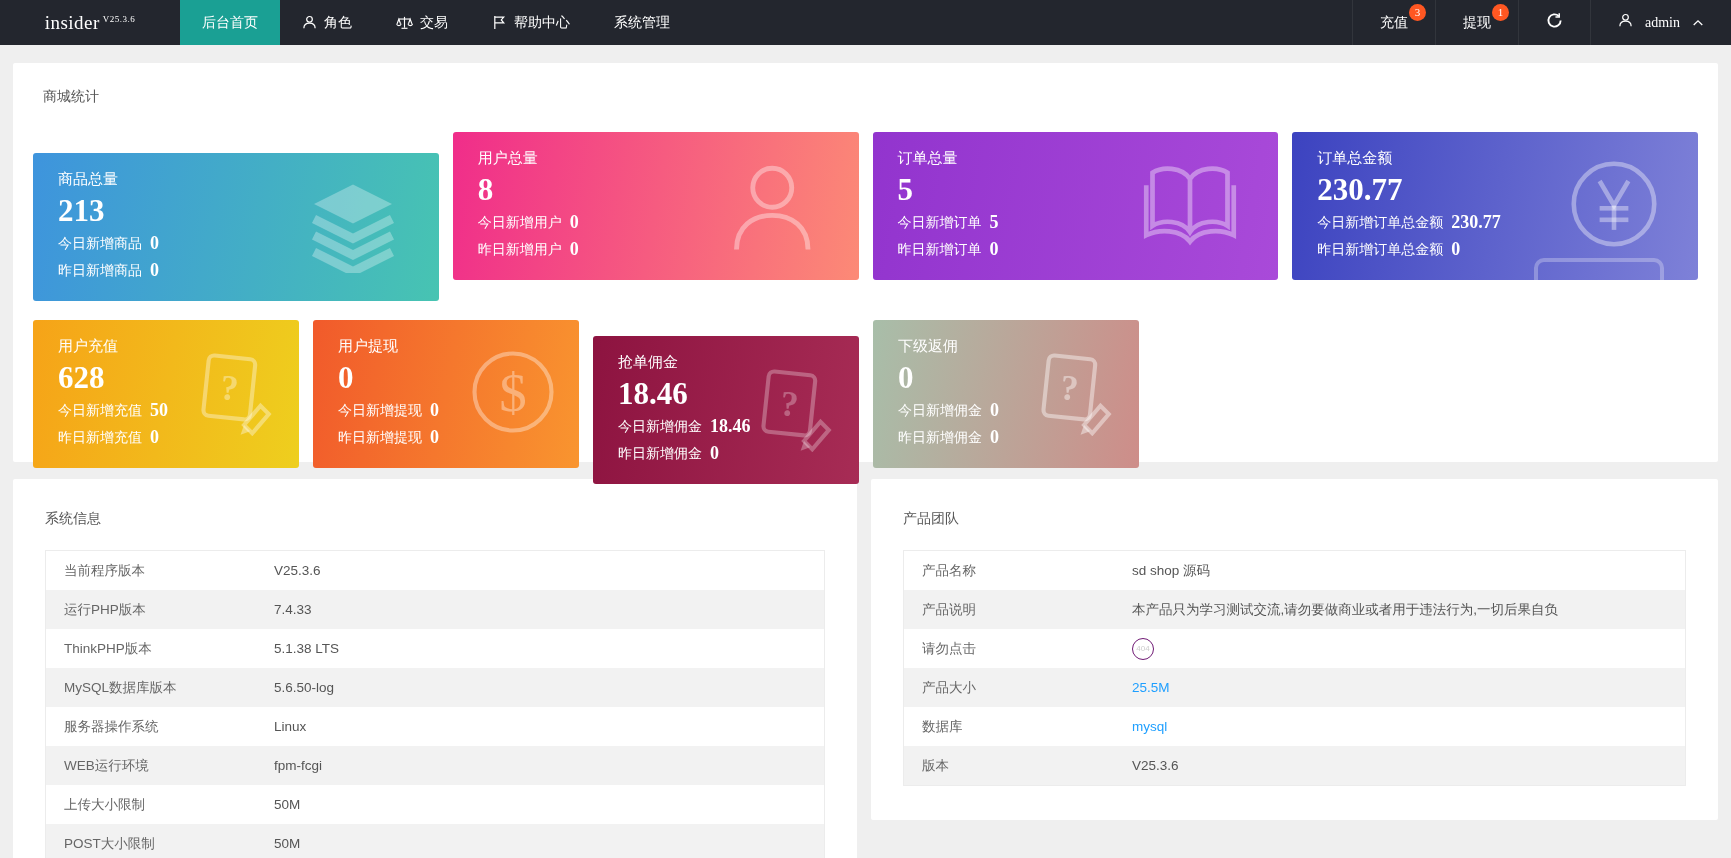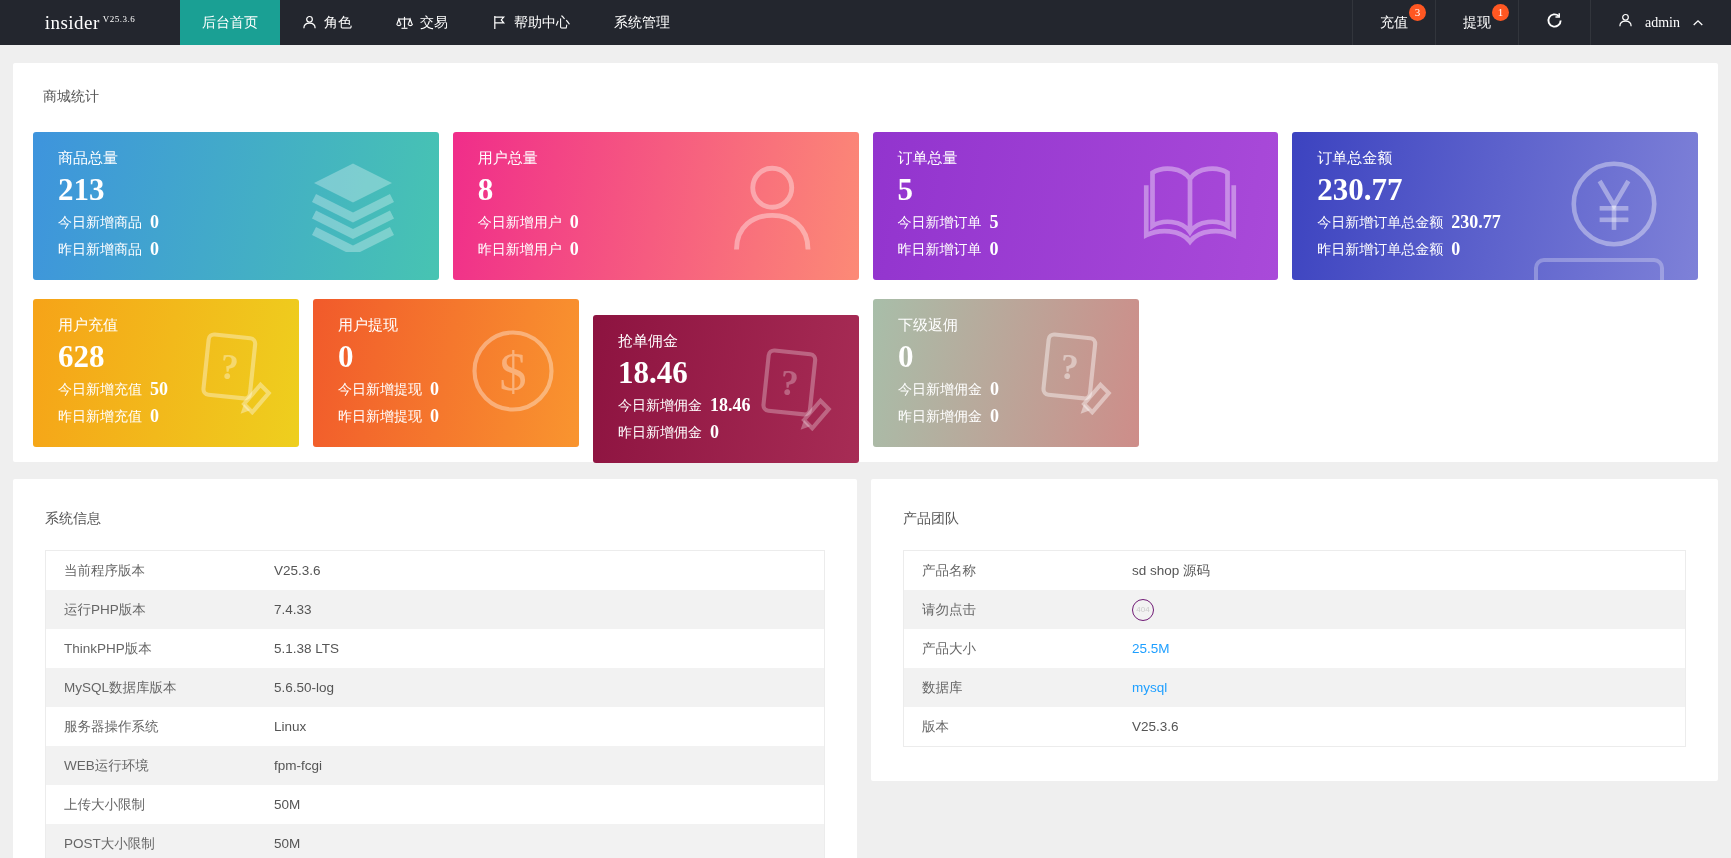--- a/index.html
+++ b/index.html
@@ -162,21 +162,21 @@
     </a>
   </div>
 </nav>
 
 <main class="main">
 
   <section class="panel stats-panel">
     <div class="panel-heading">商城统计</div>
 
     <div class="card-row first">
-      <div class="stat-card" style="background: linear-gradient(100deg, rgb(62, 148, 221), rgb(71, 196, 178));">
+      <div class="stat-card" style="background: linear-gradient(100deg, rgb(62, 148, 221), rgb(71, 196, 178)); margin-top: 21px;">
         <div class="card-title">商品总量</div>
         <div class="card-value">213</div>
         <div class="card-sub">
             <span>今日新增商品</span>
             <b>0</b>
           </div>
         <div class="card-sub">
             <span>昨日新增商品</span>
             <b>0</b>
           </div>
@@ -384,20 +384,24 @@
     </div>
 
     <div class="panel team-panel">
       <div class="panel-heading">产品团队</div>
       <div class="info-table">
         <div class="info-row">
             <div class="info-label">产品名称</div>
             <div class="info-value">sd shop 源码</div>
           </div>
         <div class="info-row">
+            <div class="info-label">产品说明</div>
+            <div class="info-value">本产品只为学习测试交流,请勿要做商业或者用于违法行为,一切后果自负</div>
+          </div>
+        <div class="info-row">
             <div class="info-label">请勿点击</div>
             <div class="info-value"><span class="badge-404">404</span></div>
           </div>
         <div class="info-row">
             <div class="info-label">产品大小</div>
             <div class="info-value link">25.5M</div>
           </div>
         <div class="info-row">
             <div class="info-label">数据库</div>
             <div class="info-value link">mysql</div>

